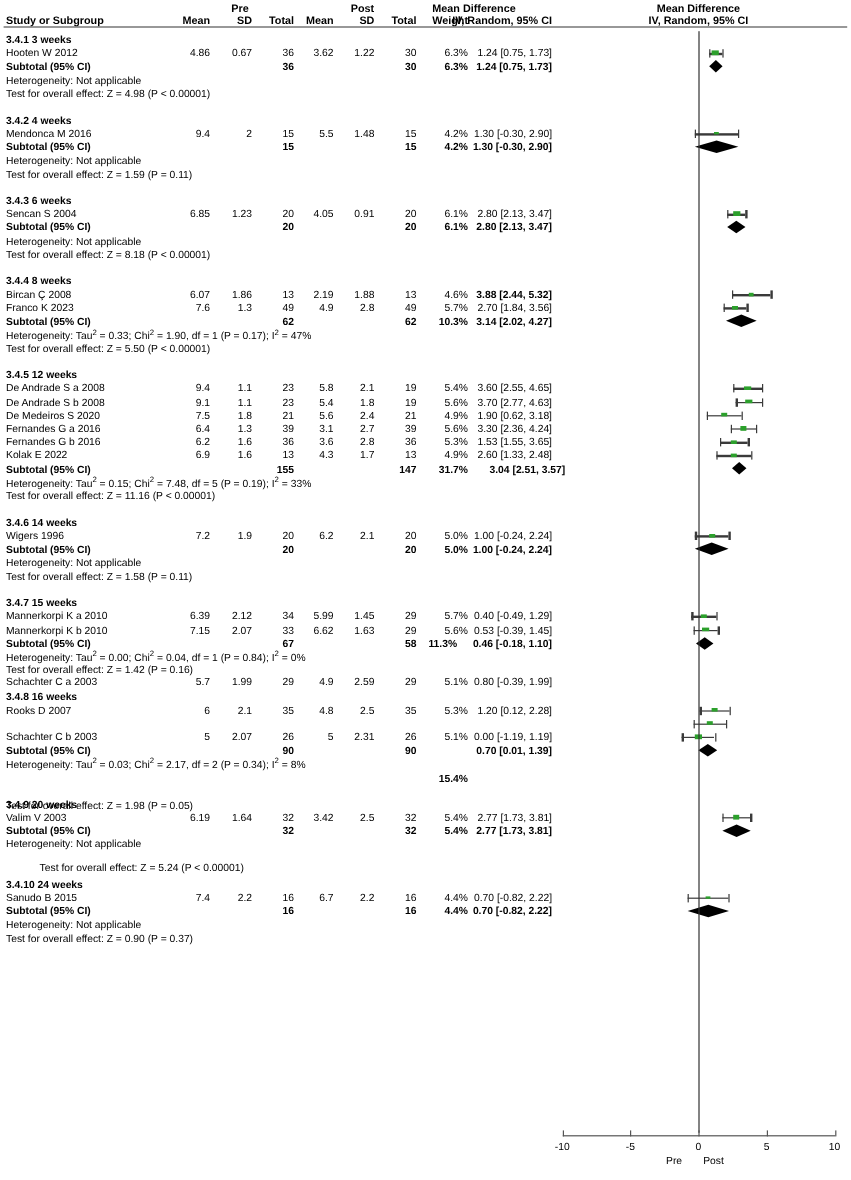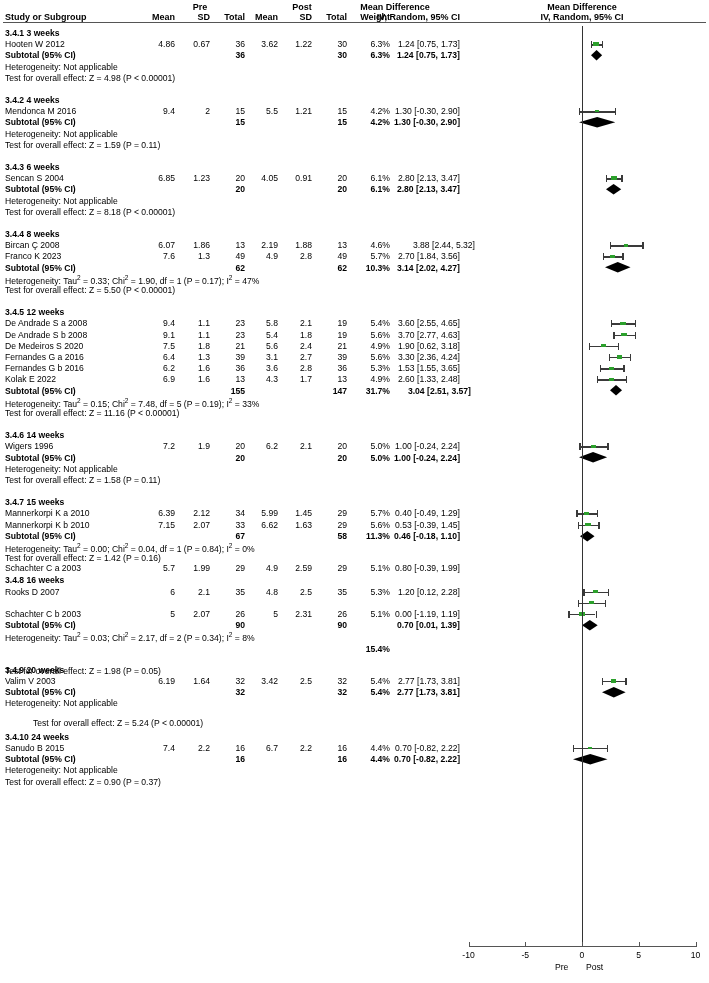--- a/index.html
+++ b/index.html
@@ -123,21 +123,21 @@
       </div>
       <div class="stat" style="top: 61.6px;">Heterogeneity: Not applicable</div>
       <div class="stat" style="top: 72.8px;">Test for overall effect: Z = 4.98 (P &lt; 0.00001)</div>
       <div class="grouphdr" style="top: 95px;">3.4.2 4 weeks</div>
       <div class="row" style="top: 106.2px;">
         <div class="label">Mendonca M 2016</div>
         <div class="num" style="left: 135px; width: 40px;">9.4</div>
         <div class="num" style="left: 178px; width: 32px;">2</div>
         <div class="num" style="left: 210px; width: 35px;">15</div>
         <div class="num" style="left: 240px; width: 38px;">5.5</div>
-        <div class="num" style="left: 280px; width: 32px;">1.21</div>
+        <div class="num" style="left: 280px; width: 32px;">1.48</div>
         <div class="num" style="left: 312px; width: 35px;">15</div>
         <div class="num" style="left: 348px; width: 42px;">4.2%</div>
         <div class="ci" style="left: 357px; width: 103px;">1.30 [-0.30, 2.90]</div>
       </div>
       <div class="row bold" style="top: 117.4px;">
         <div class="label">Subtotal (95% CI)</div>
         <div class="num" style="left: 135px; width: 40px;"></div>
         <div class="num" style="left: 178px; width: 32px;"></div>
         <div class="num" style="left: 210px; width: 35px;">15</div>
         <div class="num" style="left: 240px; width: 38px;"></div>
@@ -176,21 +176,21 @@
       <div class="grouphdr" style="top: 229px;">3.4.4 8 weeks</div>
       <div class="row" style="top: 240.2px;">
         <div class="label">Bircan Ç 2008</div>
         <div class="num" style="left: 135px; width: 40px;">6.07</div>
         <div class="num" style="left: 178px; width: 32px;">1.86</div>
         <div class="num" style="left: 210px; width: 35px;">13</div>
         <div class="num" style="left: 240px; width: 38px;">2.19</div>
         <div class="num" style="left: 280px; width: 32px;">1.88</div>
         <div class="num" style="left: 312px; width: 35px;">13</div>
         <div class="num" style="left: 348px; width: 42px;">4.6%</div>
-        <div class="ci" style="left: 372px; width: 103px;">3.88 [2.44, 5.32]</div>
+        <div class="ci" style="left: 357px; width: 103px; font-weight: bold;">3.88 [2.44, 5.32]</div>
       </div>
       <div class="row" style="top: 251.4px;">
         <div class="label">Franco K 2023</div>
         <div class="num" style="left: 135px; width: 40px;">7.6</div>
         <div class="num" style="left: 178px; width: 32px;">1.3</div>
         <div class="num" style="left: 210px; width: 35px;">49</div>
         <div class="num" style="left: 240px; width: 38px;">4.9</div>
         <div class="num" style="left: 280px; width: 32px;">2.8</div>
         <div class="num" style="left: 312px; width: 35px;">49</div>
         <div class="num" style="left: 348px; width: 42px;">5.7%</div>
@@ -338,21 +338,21 @@
         <div class="ci" style="left: 357px; width: 103px;">0.53 [-0.39, 1.45]</div>
       </div>
       <div class="row bold" style="top: 530.8px;">
         <div class="label">Subtotal (95% CI)</div>
         <div class="num" style="left: 135px; width: 40px;"></div>
         <div class="num" style="left: 178px; width: 32px;"></div>
         <div class="num" style="left: 210px; width: 35px;">67</div>
         <div class="num" style="left: 240px; width: 38px;"></div>
         <div class="num" style="left: 280px; width: 32px;"></div>
         <div class="num" style="left: 312px; width: 35px;">58</div>
-        <div class="num" style="left: 348px; width: 42px;">11.3%</div>
+        <div class="num" style="left: 348px; width: 42px; text-align: center;">11.3%</div>
         <div class="ci" style="left: 357px; width: 103px;">0.46 [-0.18, 1.10]</div>
       </div>
       <div class="stat" style="top: 542px;">Heterogeneity: Tau<sup>2</sup> = 0.00; Chi<sup>2</sup> = 0.04, df = 1 (P = 0.84); I<sup>2</sup> = 0%</div>
       <div class="stat" style="top: 553.2px;">Test for overall effect: Z = 1.42 (P = 0.16)</div>
       <div class="grouphdr" style="top: 575.4px;">3.4.8 16 weeks</div>
       <div class="row" style="top: 586.6px;">
         <div class="label">Rooks D 2007</div>
         <div class="num" style="left: 135px; width: 40px;">6</div>
         <div class="num" style="left: 178px; width: 32px;">2.1</div>
         <div class="num" style="left: 210px; width: 35px;">35</div>

